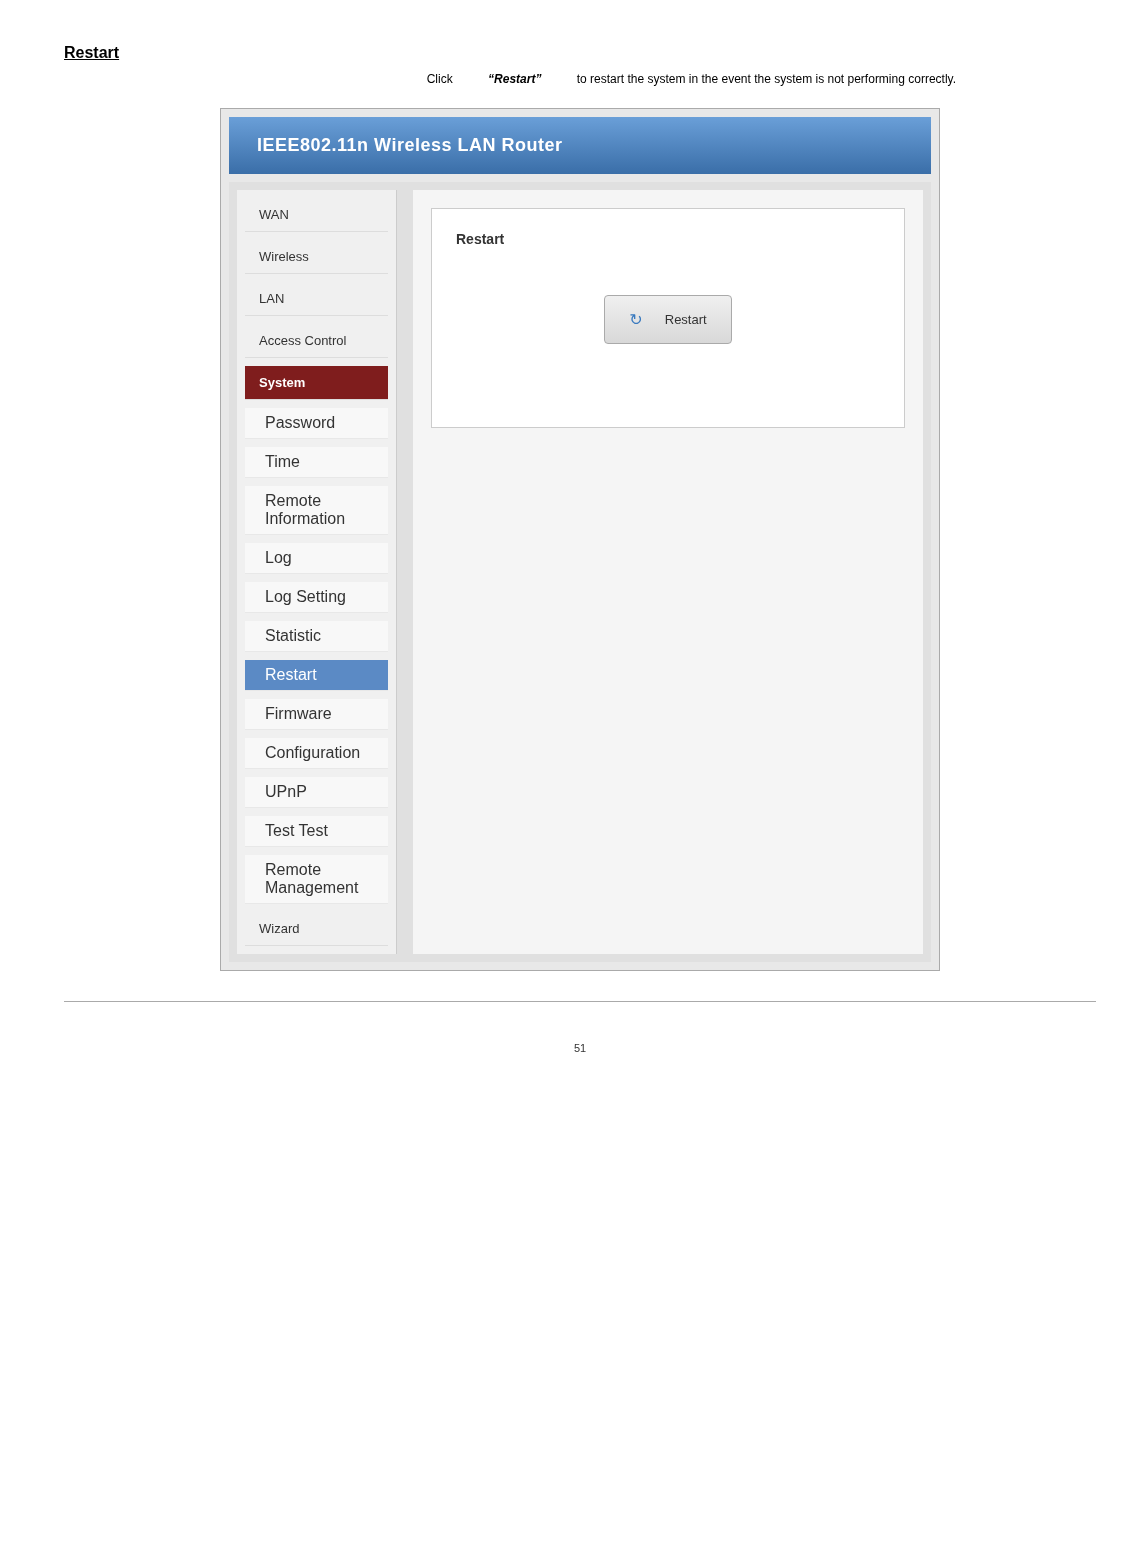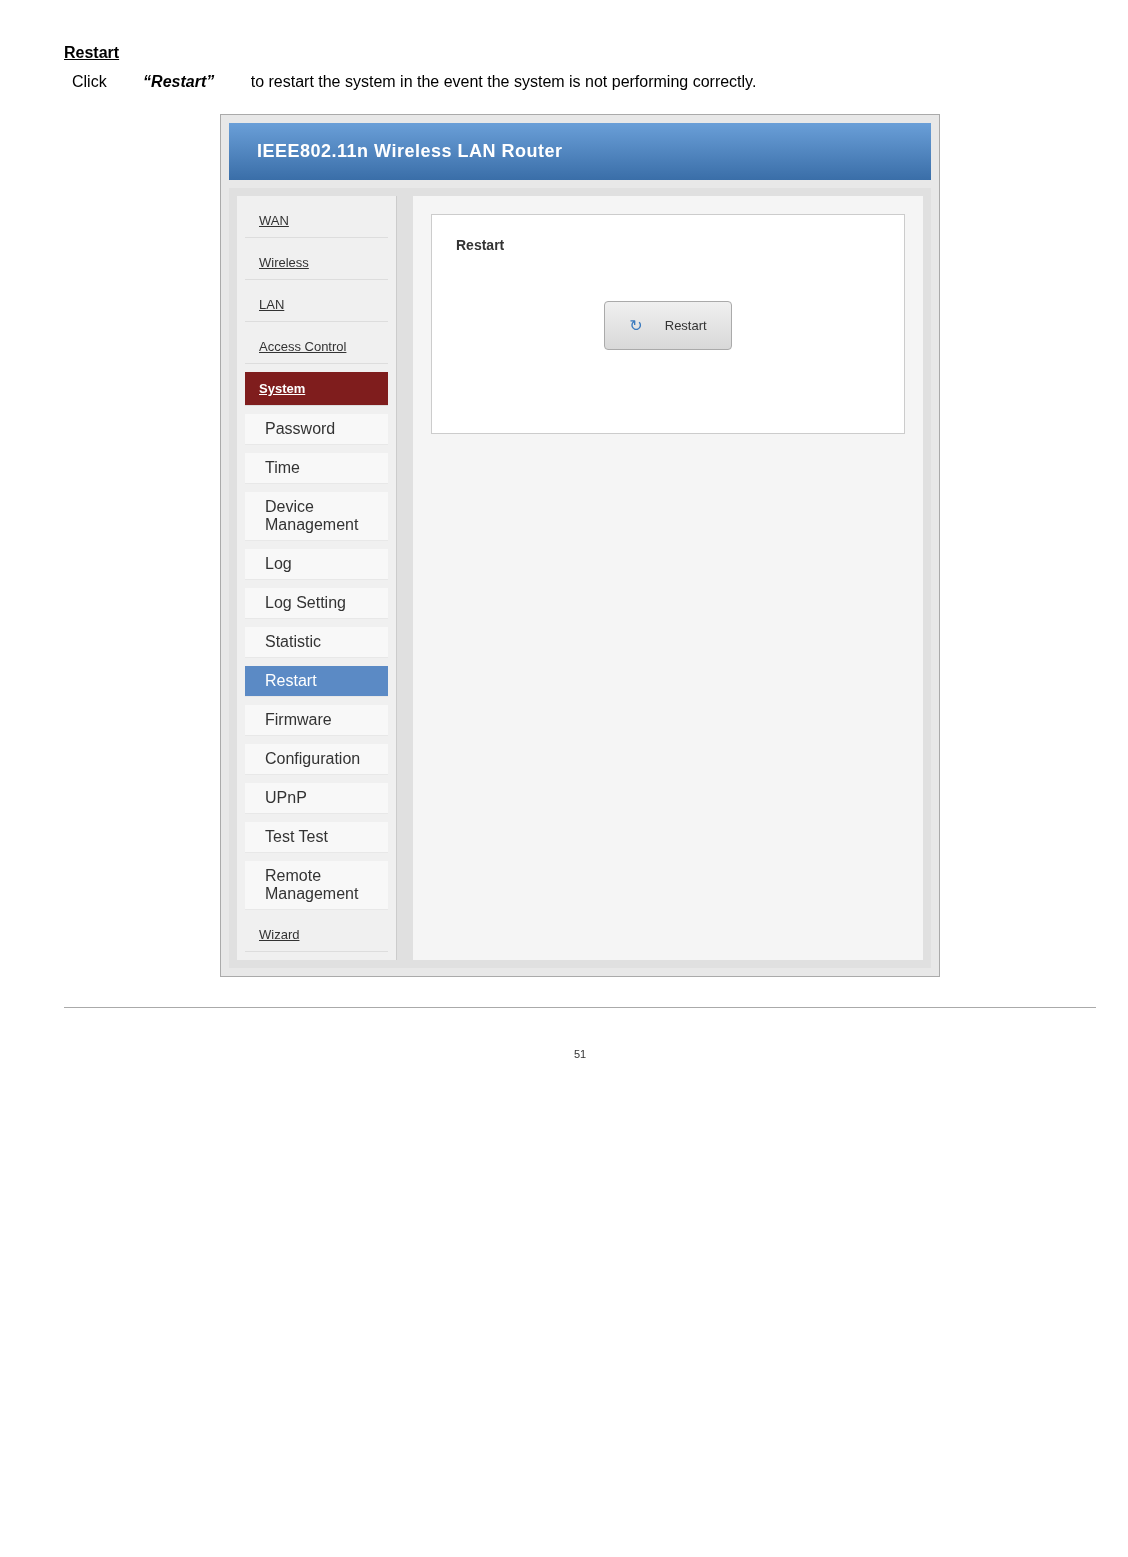--- a/index.html
+++ b/index.html
@@ -13,24 +13,25 @@
     }
 
     .page-title {
       font-size: 16px;
       font-weight: bold;
       text-decoration: underline;
       margin-bottom: 6px;
     }
 
     .page-description {
-      font-size: 16px;
+      font-size: 12px;
       line-height: 1.5;
       margin-bottom: 20px;
       max-width: 900px;
+      text-align: right;
     }
 
     .router-ui-wrapper {
       border: 1px solid #aaa;
       background: #e8e8e8;
       width: 720px;
       margin: 0 auto 30px auto;
     }
 
     .router-header {
@@ -58,21 +59,20 @@
       border-right: 1px solid #ccc;
       flex-shrink: 0;
     }
 
     .sidebar-item {
       padding: 9px 14px;
       font-size: 13px;
       color: #333;
       cursor: pointer;
       border-bottom: 1px solid #ddd;
-      text-decoration: underline;
     }
 
     .sidebar-item.active-section {
       background: #7f1d1d;
       color: #fff;
       font-weight: bold;
     }
 
     .sidebar-submenu-item {
       padding: 6px 20px;
@@ -165,21 +165,21 @@
 
     <div class="sidebar">
       <div class="sidebar-item">WAN</div>
       <div class="sidebar-item">Wireless</div>
       <div class="sidebar-item">LAN</div>
       <div class="sidebar-item">Access Control</div>
       <div class="sidebar-item active-section">System</div>
 
       <div class="sidebar-submenu-item">Password</div>
       <div class="sidebar-submenu-item">Time</div>
-      <div class="sidebar-submenu-item">Device Management</div>
+      <div class="sidebar-submenu-item">Remote Information</div>
       <div class="sidebar-submenu-item">Log</div>
       <div class="sidebar-submenu-item">Log Setting</div>
       <div class="sidebar-submenu-item">Statistic</div>
       <div class="sidebar-submenu-item active">Restart</div>
       <div class="sidebar-submenu-item">Firmware</div>
       <div class="sidebar-submenu-item">Configuration</div>
       <div class="sidebar-submenu-item">UPnP</div>
       <div class="sidebar-submenu-item">Test Test</div>
       <div class="sidebar-submenu-item">Remote Management</div>
 

